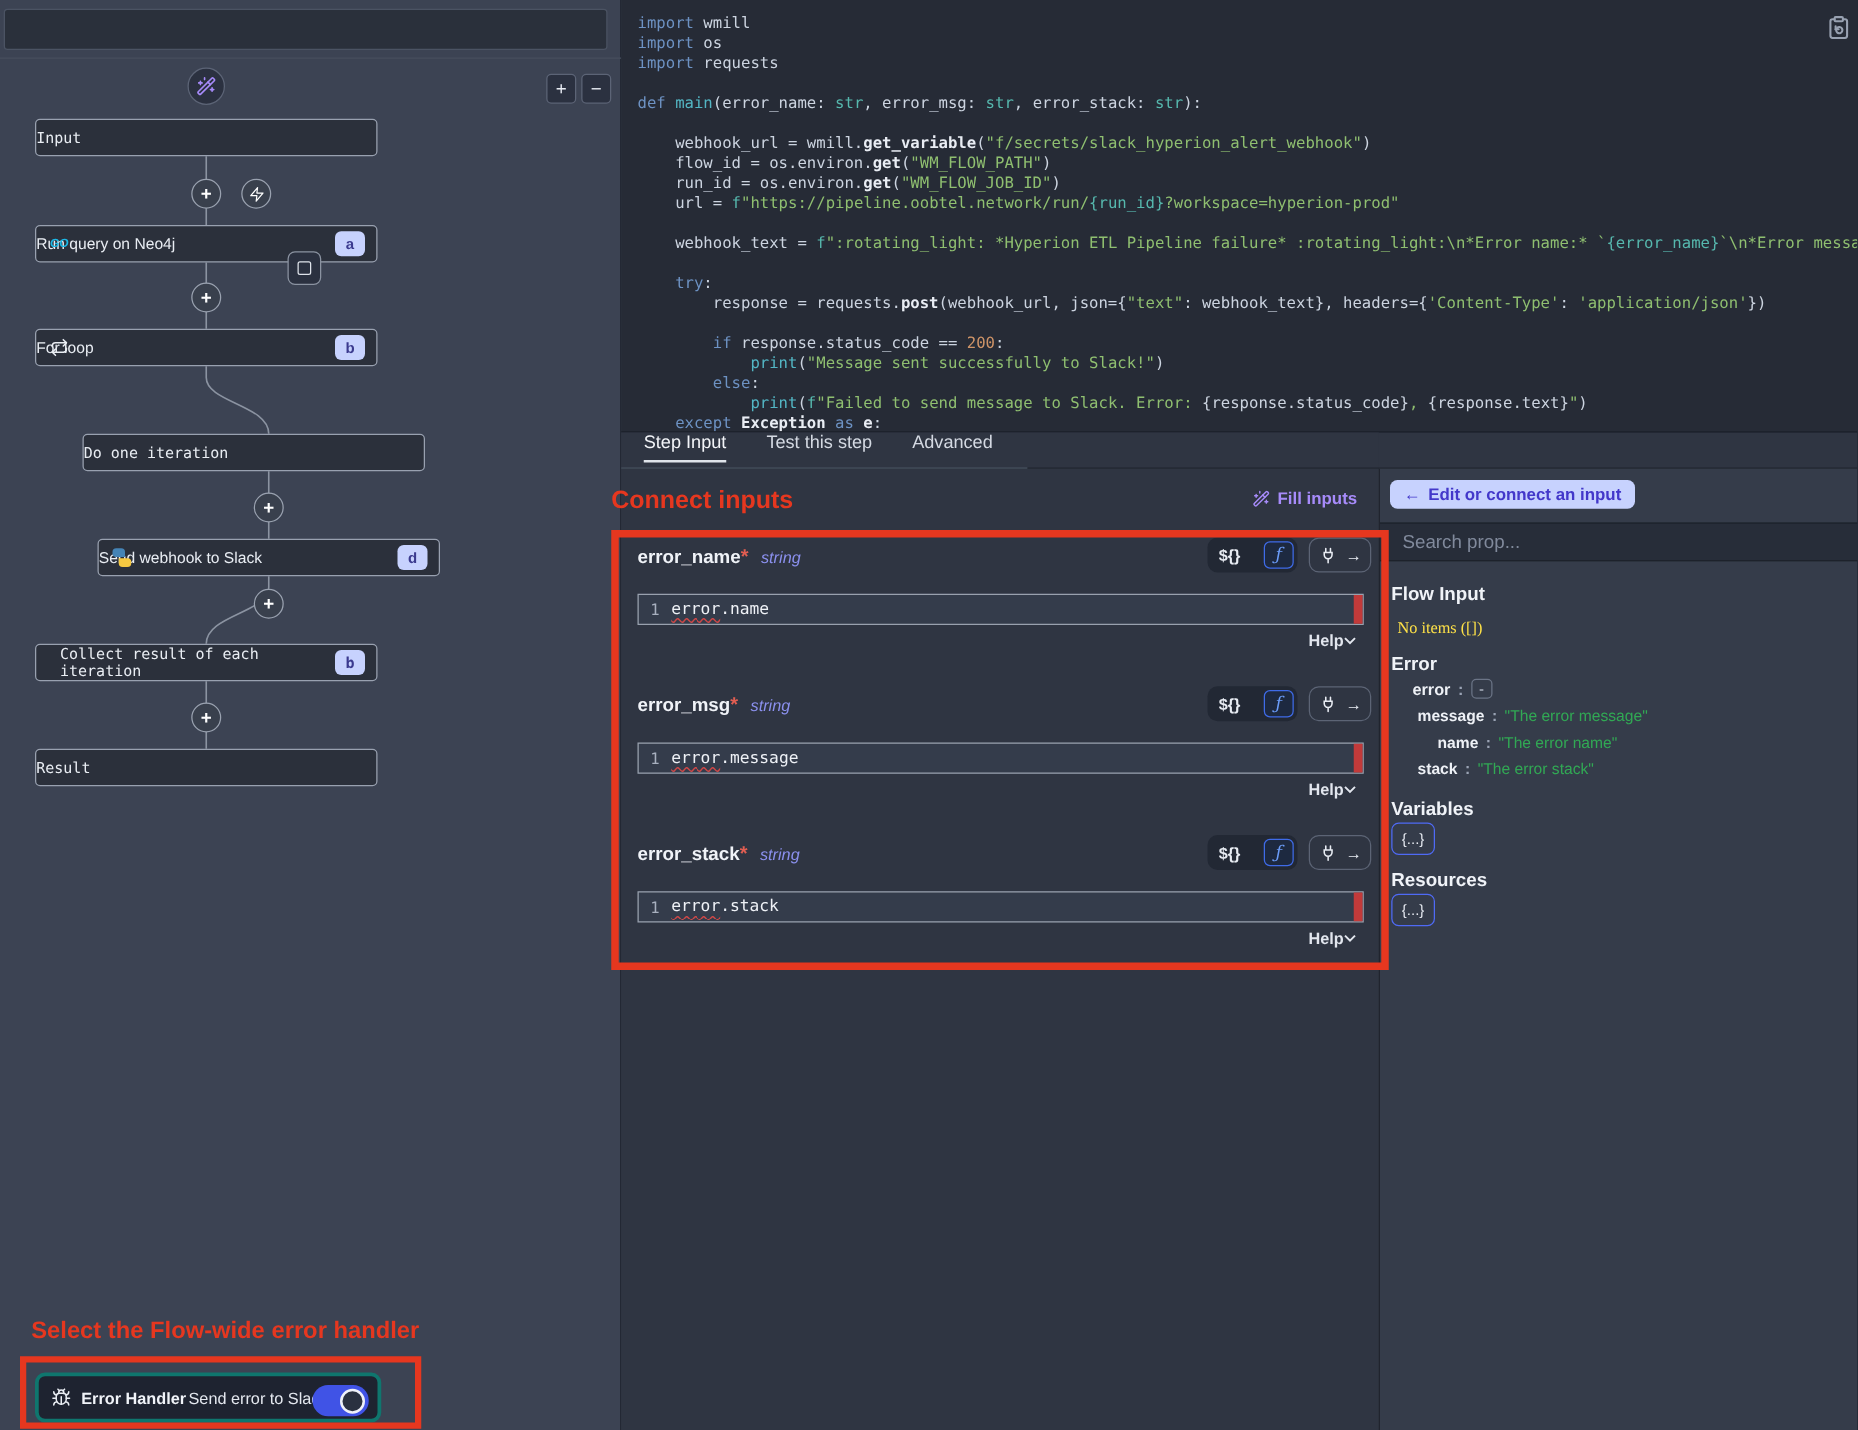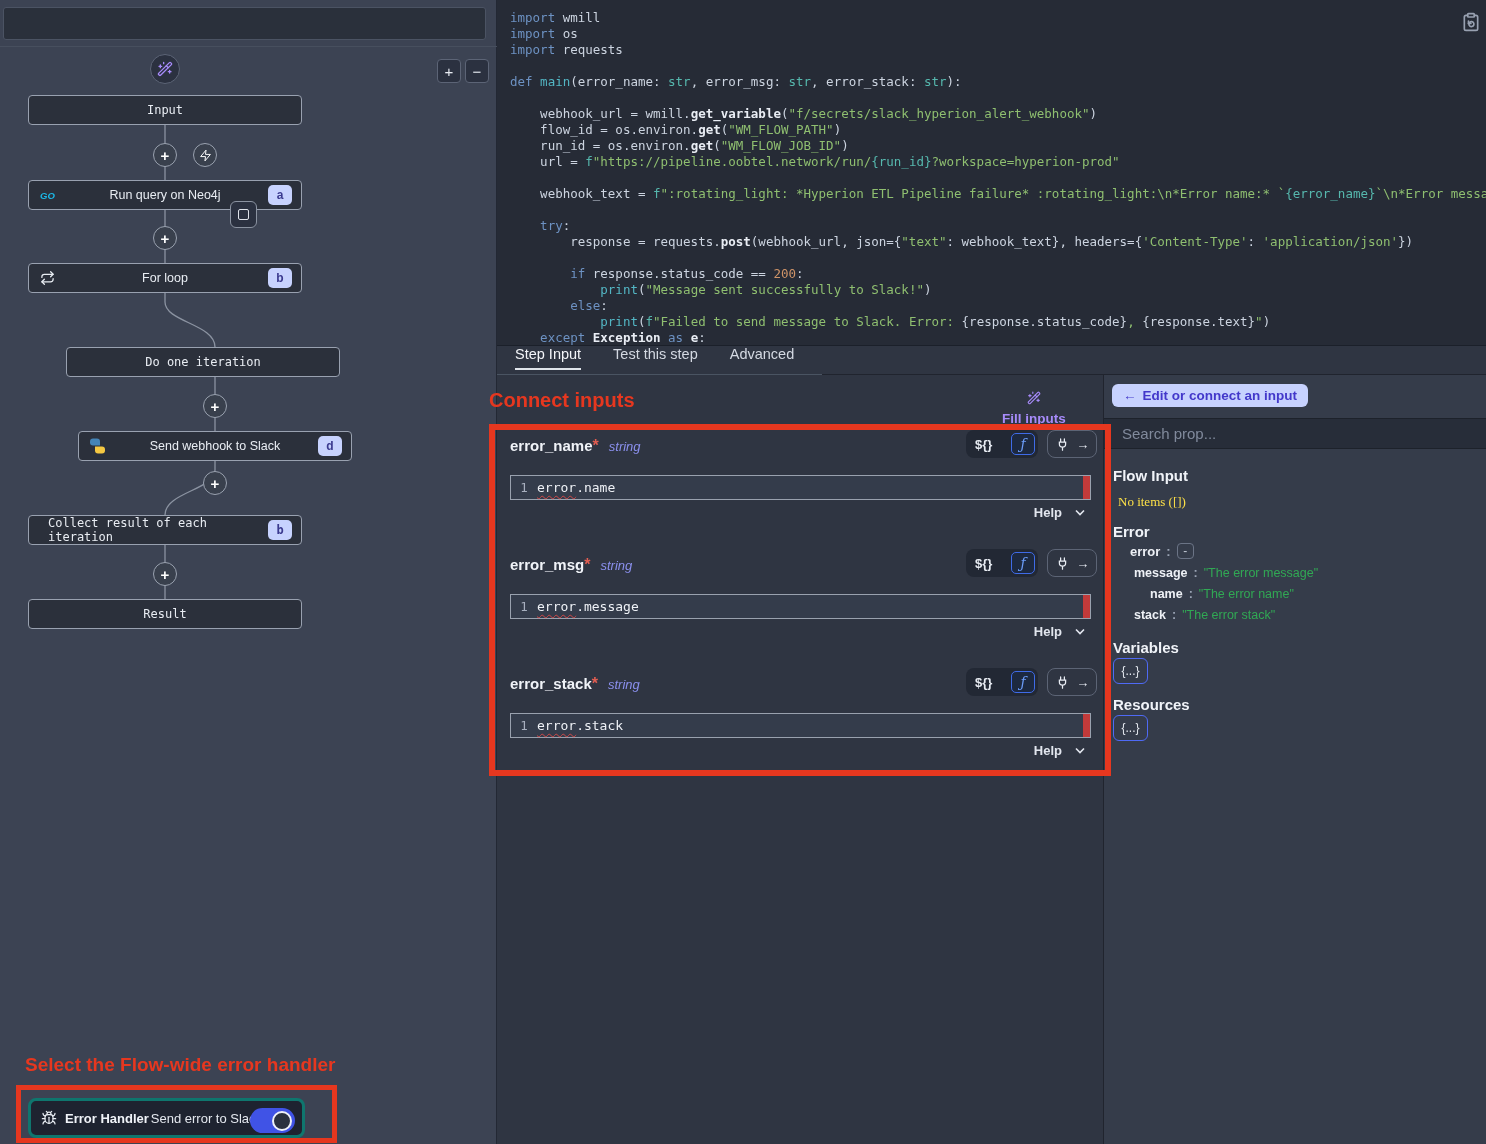--- a/index.html
+++ b/index.html
@@ -10,21 +10,21 @@
   }
   .abs { position:absolute; }
 
   
   #flow-panel { left:0; top:0; width:497px; height:1144px; background:#3c4353; border-right:1px solid #232834; }
   #topbar-inset { left:3px; top:7px; width:483px; height:33px; background:#2a303b; border:1px solid #4b5363; border-radius:3px; }
   #flow-divider { left:0; top:46px; width:497px; height:1px; background:#474f5e; }
   .circle-btn { width:30px; height:30px; border-radius:50%; background:#2b3140; border:1px solid #5c6476; display:flex; align-items:center; justify-content:center; }
   .sq-zoom { width:24px; height:24px; border-radius:4px; background:#2b3140; border:1px solid #5c6476; color:#e8ecf3; font-size:15px; display:flex; align-items:center; justify-content:center; cursor:pointer; }
   .node { position:absolute; width:274px; height:30px; background:#2b303b; border:1px solid #99a1b0; border-radius:4px;
-          display:flex; align-items:center; justify-content:center; color:#e9edf3; font-size:12.5px; z-index:2; }
+          display:flex; align-items:center; justify-content:flex-start; color:#e9edf3; font-size:12.5px; z-index:2; }
   .node.mono { font-family:"DejaVu Sans Mono", monospace; font-size:12px; }
   .badge { position:absolute; right:9px; top:4px; width:24px; height:20px; background:#c7d2fe; color:#3b3a8f;
            font-weight:bold; font-size:12px; border-radius:5px; display:flex; align-items:center; justify-content:center; }
   .node-icon { position:absolute; left:11px; top:50%; transform:translateY(-50%); display:flex; align-items:center; }
   .plus-circle { position:absolute; width:24px; height:24px; border-radius:50%; background:#39404d; border:1px solid #9aa2b0;
                  color:#fff; display:flex; align-items:center; justify-content:center; font-size:15px; font-weight:bold; z-index:3; }
   #fork-square { left:230px; top:201px; width:27px; height:27px; background:#2b3140; border:1px solid #8b93a1; border-radius:6px;
                  display:flex; align-items:center; justify-content:center; z-index:3; }
   #fork-square .inner { width:11px; height:11px; border:1.5px solid #dfe3ea; border-radius:2px; }
   .go-glyph { color:#1cb8e6; font-weight:bold; font-style:italic; font-size:9.5px; letter-spacing:0; }
@@ -42,39 +42,39 @@
 
   
   #tabbar { left:497px; top:346px; width:606px; height:29px; background:#2f3542; display:flex; align-items:flex-start; padding-left:18px; gap:32px; }
   .tab { font-size:14.5px; color:#d4d9e2; padding-bottom:8px; cursor:pointer; }
   .tab.active { color:#f3f5f9; border-bottom:2px solid #dfe4ea; padding-bottom:6px; }
   #tab-underline { left:497px; top:374px; width:325px; height:1px; background:#4a5462; }
   #main-divider { left:822px; top:374px; width:664px; height:1px; background:#20242e; }
 
   
   #middle-panel { left:497px; top:375px; width:606px; height:769px; background:#2f3542; }
-  #fill-inputs { left:1002px; top:391px; display:flex; align-items:center; gap:6px; color:#a78bfa; font-weight:bold; font-size:13.5px; cursor:pointer; z-index:4;flex-direction:column; }
+  #fill-inputs { left:1002px; top:391px; display:flex; align-items:center; gap:6px; color:#a78bfa; font-weight:bold; font-size:13.5px; cursor:pointer; z-index:4; }
   .fname-row { position:absolute; display:flex; align-items:baseline; z-index:4; }
   .fname { font-size:15px; font-weight:bold; color:#f0f3f8; }
   .req { color:#e25e52; font-weight:bold; }
   .ftype { font-style:italic; color:#8b90ee; font-size:13px; margin-left:10px; }
   .btn-grp1 { position:absolute; left:966px; width:72px; height:28px; background:#222834; border-radius:8px;
               display:flex; align-items:center; justify-content:space-between; padding:0 3px 0 9px; z-index:4; }
   .expr-label { color:#e8ecf3; font-size:13px; font-weight:bold; cursor:pointer; }
   .fn-btn { width:24px; height:22px; border:1.5px solid #3f6be8; background:#1d2940; border-radius:5px; color:#6b9cf8;
             font-size:14px; display:flex; align-items:center; justify-content:center; cursor:pointer; font-family:"DejaVu Serif", serif; font-style:italic; }
   .btn-grp2 { position:absolute; left:1047px; width:50px; height:28px; border:1px solid #5c6475; border-radius:8px;
               display:flex; align-items:center; justify-content:space-evenly; z-index:4; }
   .arrow-glyph { color:#e8ecf3; font-size:13px; cursor:pointer; }
   .code-input { position:absolute; left:510px; width:581px; height:25px; background:#343c4b; border:1px solid #99a1ae;
                 display:flex; align-items:center; font-family:"DejaVu Sans Mono", monospace; font-size:13px; color:#eef1f6; z-index:4; }
   .gutter { width:26px; text-align:center; color:#a8b0bf; flex:none; font-size:12.5px; }
   .sqg { text-decoration-line:underline; text-decoration-style:wavy; text-decoration-color:#cf4747; text-decoration-thickness:1px; text-underline-offset:3px; }
   .red-bar { position:absolute; right:0; top:0; bottom:0; width:7px; background:#c23a3a; }
-  .help-row { position:absolute; right:401px; display:flex; align-items:center; gap:13px; color:#e2e6ee; font-size:13px; font-weight:bold; cursor:pointer; z-index:4; }
+  .help-row { position:absolute; right:401px; display:flex; align-items:center; gap:0; color:#e2e6ee; font-size:13px; font-weight:bold; cursor:pointer; z-index:4; }
 
   
   #right-panel { left:1103px; top:375px; width:383px; height:769px; background:#353c4a; border-left:1px solid #20242e; }
   #back-btn { position:absolute; left:8px; top:9px; background:#c7d2fe; color:#4338ca; font-weight:bold; font-size:13.5px;
               border:none; border-radius:6px; padding:4px 11px; cursor:pointer; display:flex; gap:6px; align-items:center; }
   #search-strip { position:absolute; left:0; top:43px; width:383px; height:31px; background:#272d39; border-top:1px solid #1d222b; border-bottom:1px solid #1d222b; }
   #search-input { width:100%; height:100%; background:transparent; border:none; outline:none; color:#c7cdd9; font-size:15px; padding-left:18px; font-family:"Liberation Sans", sans-serif; }
   #search-input::placeholder { color:#818a9c; }
   .rp-head { position:absolute; left:9px; color:#f0f3f8; font-size:15px; font-weight:bold; }
   .rp-dim { position:absolute; left:14px; color:#fde047; font-size:13px;font-family:Liberation Serif, serif; }

